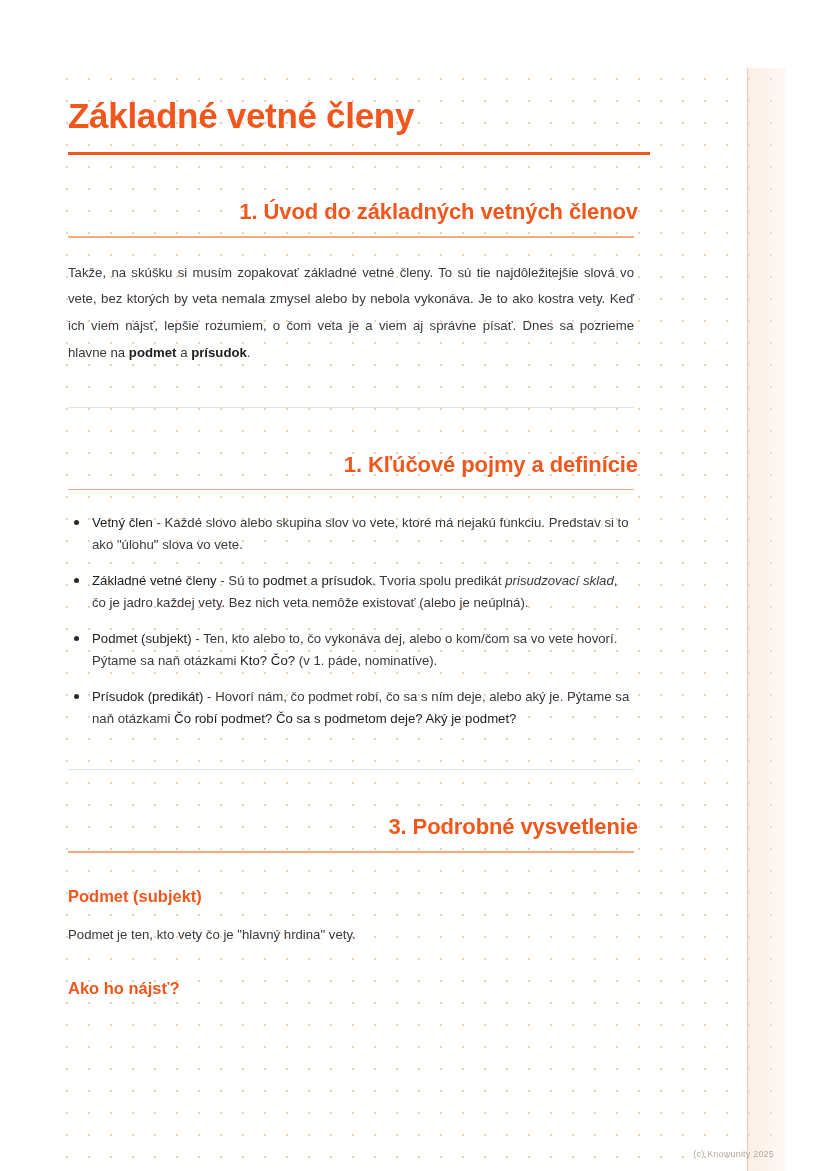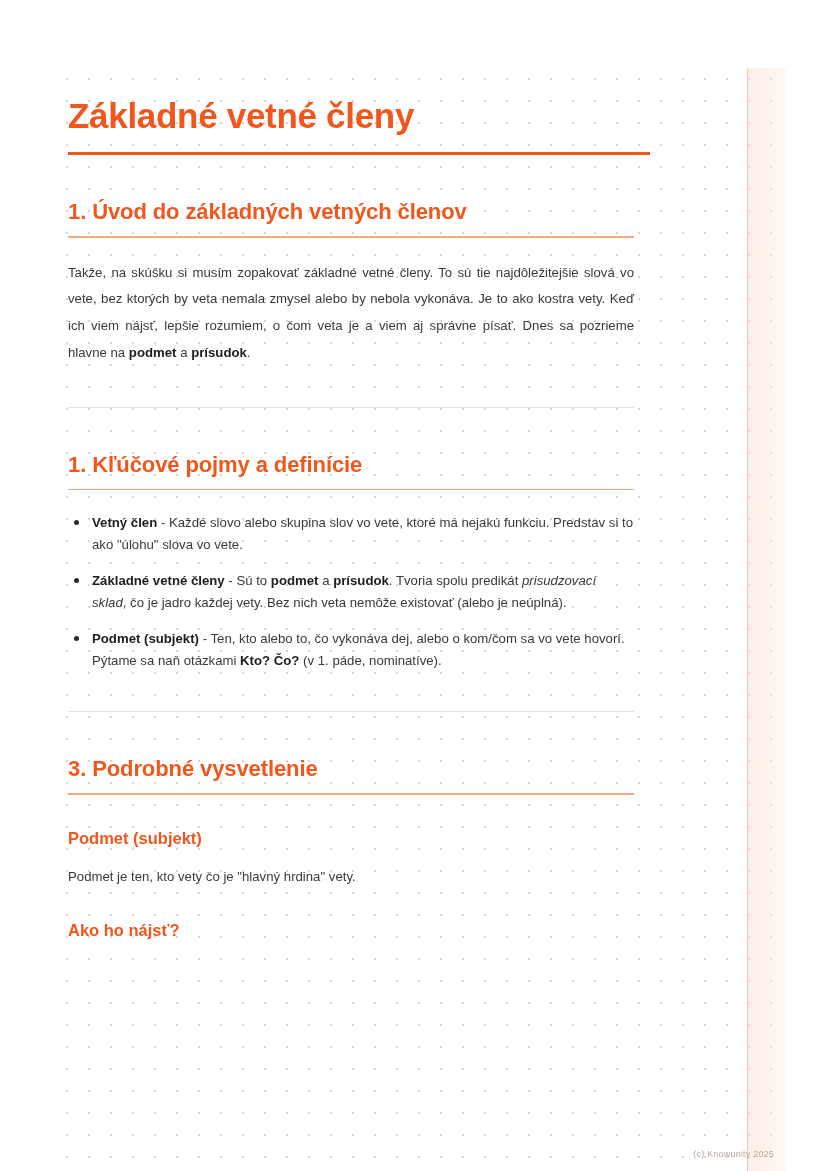--- a/index.html
+++ b/index.html
@@ -69,20 +69,21 @@
     background: #f1571c;
     width: 582px;
   }
 
   h2.section-title {
     font-size: 22px;
     font-weight: bold;
     color: #f1571c;
     margin: 44px 0 0 0;
     letter-spacing: -0.1px;
+    text-align: right;
   }
   .section-rule {
     margin-top: 11px;
     height: 1.4px;
     background: #f6a97e;
     width: 566px;
   }
 
   p.para {
     font-size: 13.2px;
@@ -118,21 +119,21 @@
   ul.bullets li:before {
     content: "";
     position: absolute;
     left: 6px;
     top: 8px;
     width: 5px;
     height: 5px;
     border-radius: 50%;
     background: #2a2a2c;
   }
-  ul.bullets li b { color: #1d1d1f; font-weight: bold; text-align: center; }
+  ul.bullets li b { color: #1d1d1f; font-weight: normal; text-align: center; }
   ul.bullets li i { font-style: italic; }
 
   h3.sub-title {
     font-size: 16.5px;
     font-weight: bold;
     color: #f1571c;
     margin: 34px 0 0 0;
   }
   p.sub-para {
     font-size: 13.2px;
@@ -174,20 +175,21 @@
     <p class="para"><span>Takže, na skúšku si musím zopakovať základné vetné členy. To sú tie najdôležitejšie slová vo vete, bez ktorých by veta nemala zmysel alebo by nebola vykonáva. Je to ako kostra vety. Keď ich viem nájsť, lepšie rozumiem, o čom veta je a viem aj správne písať. Dnes sa pozrieme hlavne na </span><b>podmet</b><span> a </span><b>prísudok</b><span>.</span></p>
 
     <div class="divider"></div>
 
     <h2 class="section-title">1. Kľúčové pojmy a definície</h2>
     <div class="section-rule"></div>
     <ul class="bullets">
         <li><b>Vetný člen</b><span> - Každé slovo alebo skupina slov vo vete, ktoré má nejakú funkciu. Predstav si to ako "úlohu" slova vo vete.</span></li>
         <li><b>Základné vetné členy</b><span> - Sú to </span><b>podmet</b><span> a </span><b>prísudok</b><span>. Tvoria spolu predikát </span><i>prisudzovací sklad</i><span>, čo je jadro každej vety. Bez nich veta nemôže existovať (alebo je neúplná).</span></li>
         <li><b>Podmet (subjekt)</b><span> - Ten, kto alebo to, čo vykonáva dej, alebo o kom/čom sa vo vete hovorí. Pýtame sa naň otázkami </span><b>Kto? Čo?</b><span> (v 1. páde, nominatíve).</span></li>
+        <li><b>Prísudok (predikát)</b><span> - Hovorí nám, čo podmet robí, čo sa s ním deje, alebo aký je. Pýtame sa naň otázkami </span><b>Čo robí podmet? Čo sa s podmetom deje? Aký je podmet?</b></li>
       </ul>
 
     <div class="divider"></div>
 
     <h2 class="section-title">3. Podrobné vysvetlenie</h2>
     <div class="section-rule"></div>
 
     <h3 class="sub-title">Podmet (subjekt)</h3>
     <p class="sub-para">Podmet je ten, kto vety čo je "hlavný hrdina" vety.</p>
 

